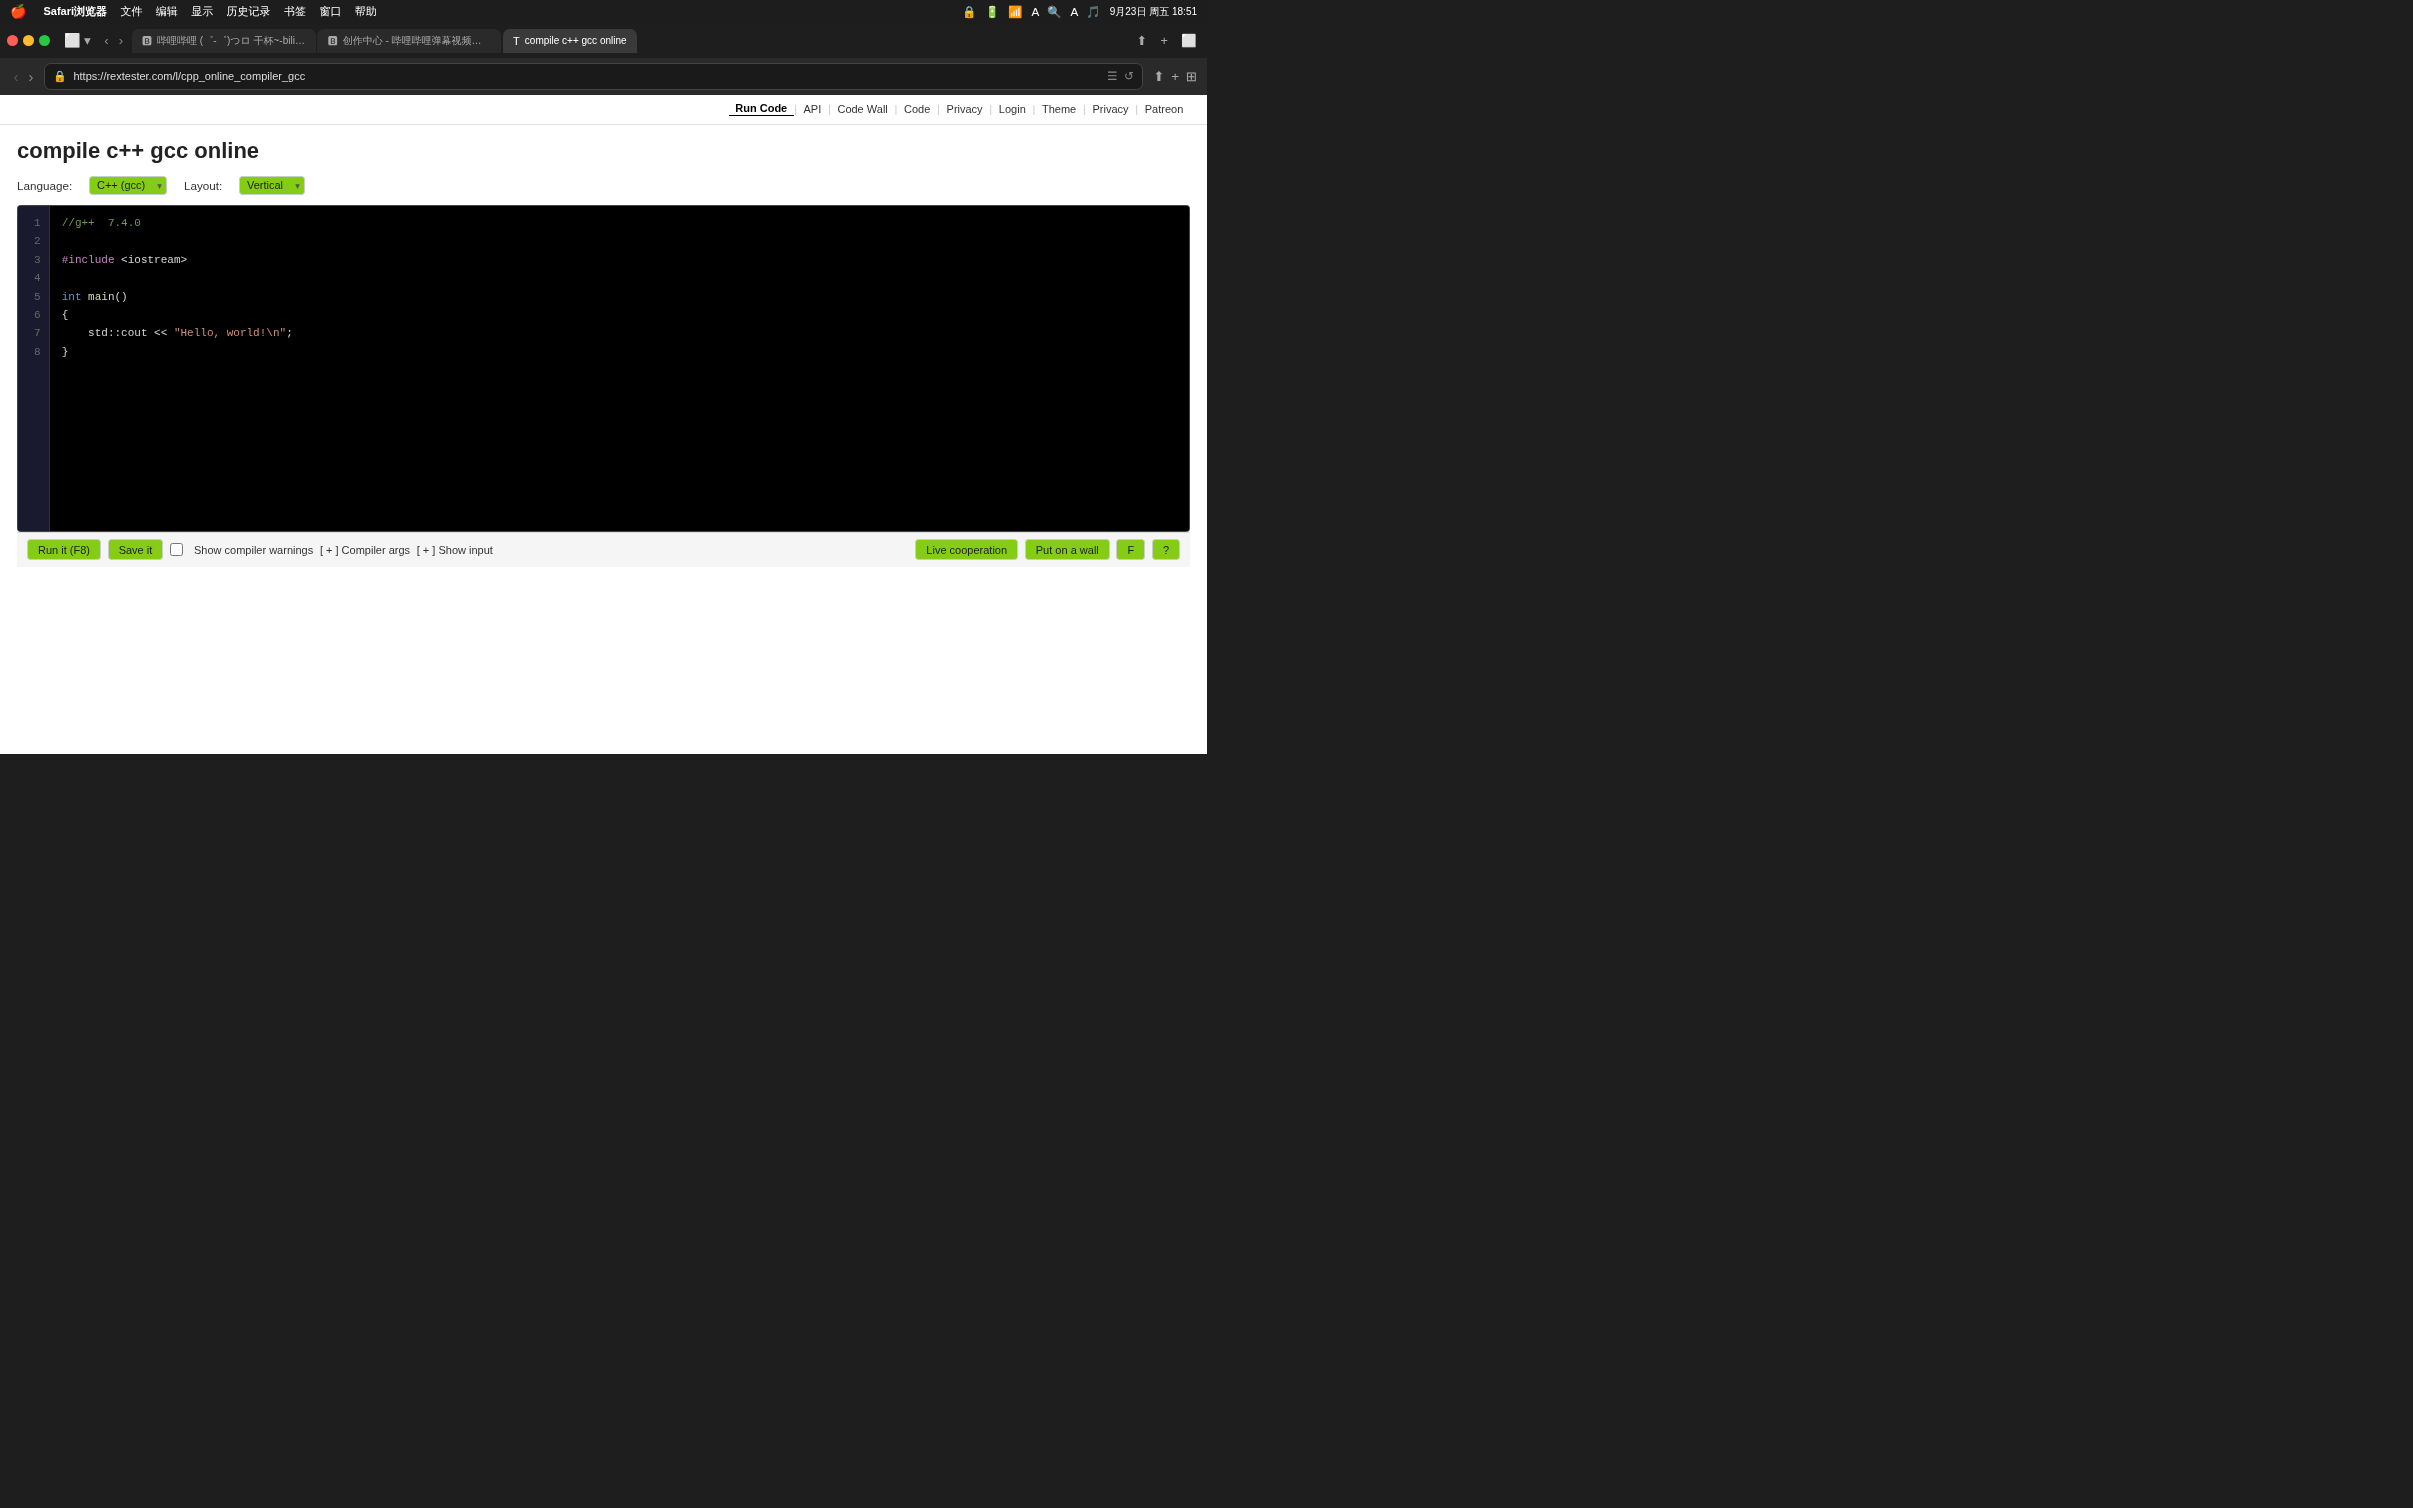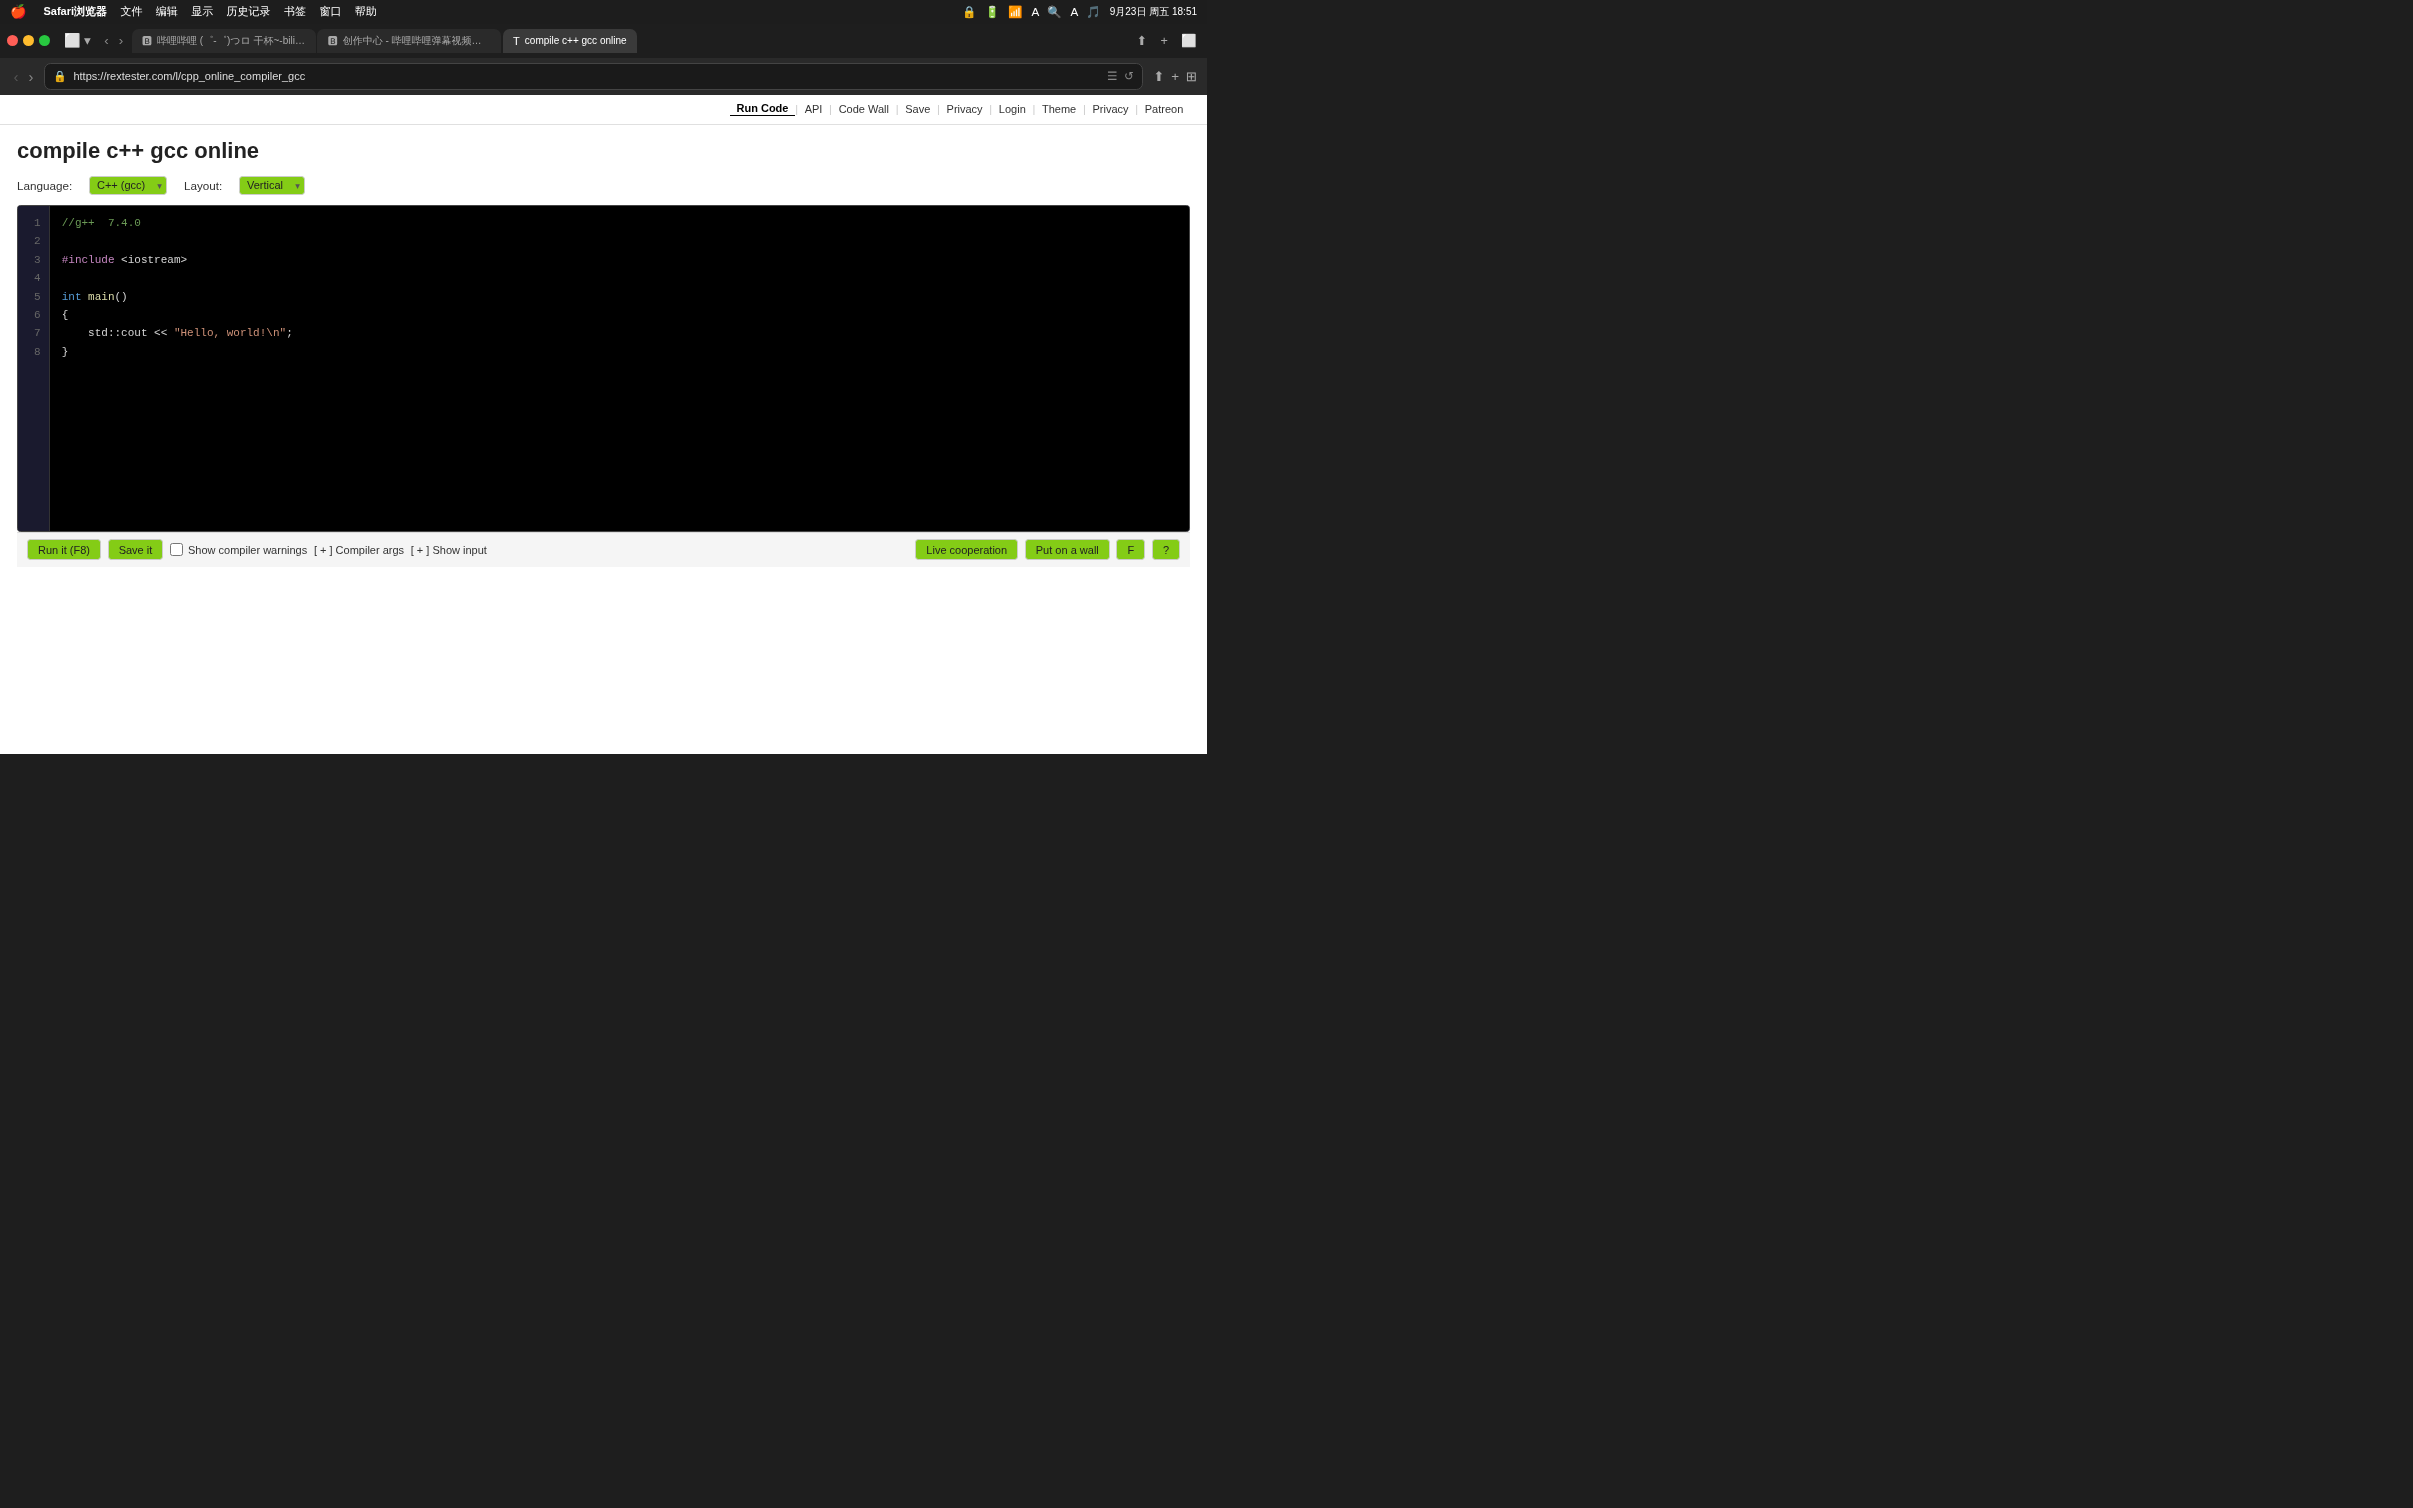--- a/index.html
+++ b/index.html
@@ -337,21 +337,21 @@
       border: 0.8px solid #ccc;
       border-radius: 3.4px;
       padding: 3.4px 10px;
       font-size: 11px;
       color: #222;
       cursor: pointer;
     }
     .toolbar-checkbox-group {
       display: flex;
       align-items: center;
-      gap: 5px;
+      gap: 11px;
       font-size: 11px;
       color: #333;
     }
     .toolbar-checkbox { cursor: pointer; }
     .toolbar-text-btn {
       font-size: 11px;
       color: #333;
       cursor: pointer;
       background: none;
       border: none;
@@ -544,21 +544,21 @@
 
   <div class="page-wrapper">
 
     <div class="site-topnav">
       <a class="site-topnav-item active">Run Code</a>
       <span class="site-topnav-separator">|</span>
       <a class="site-topnav-item">API</a>
       <span class="site-topnav-separator">|</span>
       <a class="site-topnav-item">Code Wall</a>
       <span class="site-topnav-separator">|</span>
-      <a class="site-topnav-item">Save</a>
+      <a class="site-topnav-item">Code</a>
       <span class="site-topnav-separator">|</span>
       <a class="site-topnav-item">Privacy</a>
       <span class="site-topnav-separator">|</span>
       <a class="site-topnav-item">Login</a>
       <span class="site-topnav-separator">|</span>
       <a class="site-topnav-item">Theme</a>
       <span class="site-topnav-separator">|</span>
       <a class="site-topnav-item">Privacy</a>
       <span class="site-topnav-separator">|</span>
       <a class="site-topnav-item">Patreon</a>

